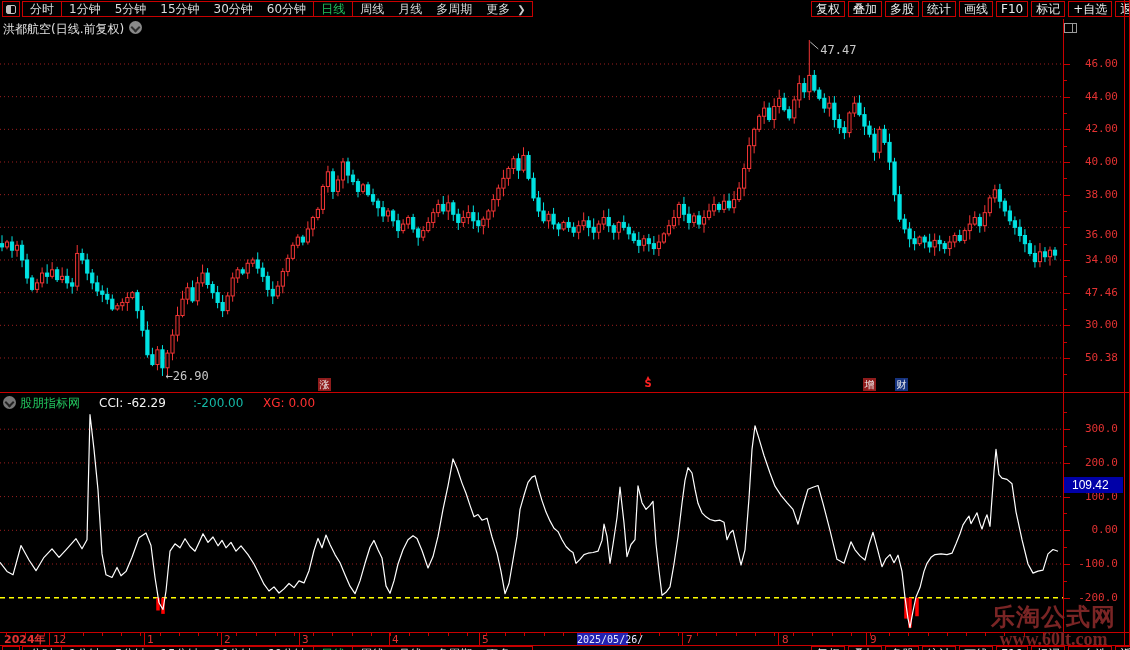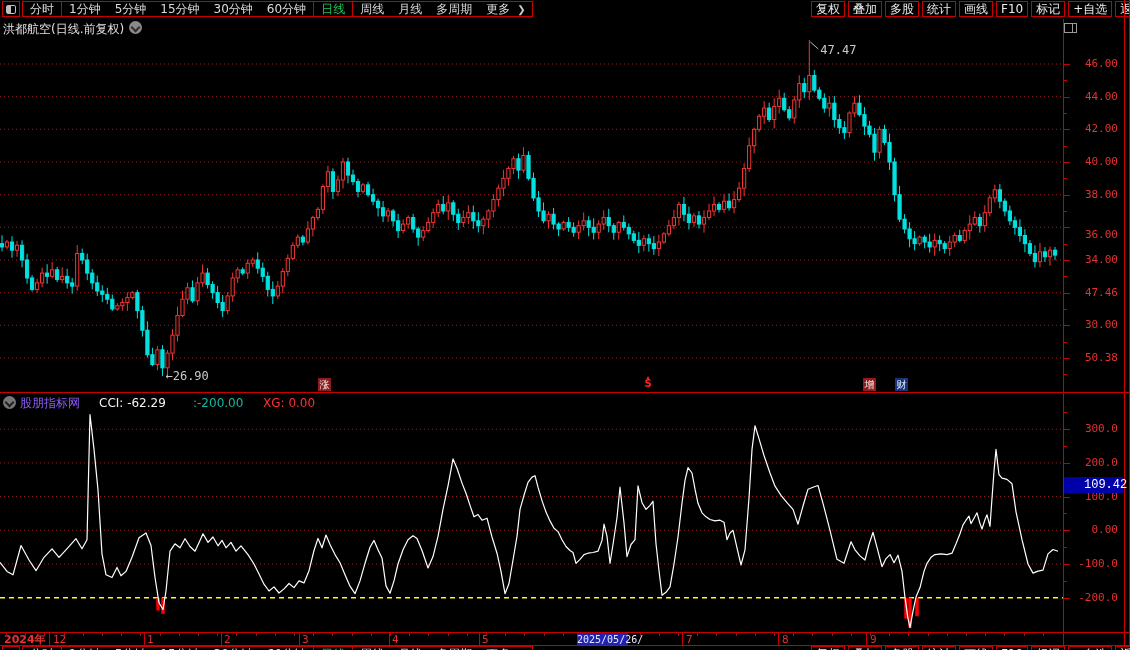--- a/index.html
+++ b/index.html
@@ -33,39 +33,39 @@
   svg{position:absolute;left:0;display:block}
   
   .axlabel{position:absolute;width:52px;text-align:right;font-family:"DejaVu Sans Mono","Liberation Mono",monospace;
     font-size:11px;color:#e23232;line-height:12px}
   .tick{position:absolute;height:1px;background:#c80000}
   .vline{position:absolute;width:1px;background:#c80000}
   .hline{position:absolute;height:1px;background:#c80000;left:0;width:1130px}
   
   .indhead{position:absolute;left:0;top:396px;height:14px;font-size:12px;white-space:nowrap}
   .indhead span{position:absolute;line-height:14px}
-  .ind-name{left:20px;color:#8b5cf6}
+  .ind-name{left:20px;color:#22c55e}
   .ind-cci{left:99px;color:#f2f2f2}
   .ind-yellow{left:193px;color:#14b8a6}
   .ind-xg{left:263px;color:#ff3030}
   .indcirc{position:absolute;left:3px;top:0;width:13px;height:13px;border-radius:50%;background:#787878}
   .indcirc:after{content:"";position:absolute;left:3px;top:3px;width:5px;height:5px;
     border-right:2px solid #222;border-bottom:2px solid #222;transform:rotate(45deg)}
   
   .badge{position:absolute;top:378px;width:13px;height:13px;font-size:10px;line-height:13px;
     text-align:center;color:#f0f0f0}
   .badge.red{background:#8f1c1c}
   .badge.blue{background:#16337f}
   .smark{position:absolute;top:374px;width:12px;text-align:center;color:#ff2222}
   .smark .tri{font-size:6px;line-height:5px;display:block}
   .smark .s{font-size:10px;font-weight:bold;line-height:9px;display:block}
   
   .valbox{position:absolute;left:1064px;width:59px;height:16px;background:#0000a8;color:#fff;
-    font-family:Liberation Mono, monospace;font-size:12px;line-height:16px;
-    text-align:left;padding-left:20px;z-index:4}
+    font-family:Liberation Sans, sans-serif;font-size:12px;line-height:16px;
+    text-align:left;padding-left:8px;z-index:4}
   .datebox{position:absolute;top:633px;height:13px;background:#2222b0;color:#e8e8ff;
     font-family:"DejaVu Sans Mono","Liberation Mono",monospace;font-size:10px;line-height:13px;
     text-align:center;z-index:3}
   
   .mon{position:absolute;top:634px;font-family:"DejaVu Sans Mono","Liberation Mono",monospace;
     font-size:11px;color:#e23232;line-height:12px}
   .yearlab{font-family:"DejaVu Sans","Liberation Sans",sans-serif;font-size:11px}
   .mtick{position:absolute;top:633px;width:1px;height:3px;background:#c80000}
   .mdiv{position:absolute;top:633px;width:1px;height:13px;background:#c80000}
   
@@ -676,20 +676,24 @@
       <div class="mtick" style="left: 966px;"></div>
       <div class="mtick" style="left: 985px;"></div>
       <div class="mtick" style="left: 1004px;"></div>
       <div class="mtick" style="left: 1024px;"></div>
       <div class="mtick" style="left: 1043px;"></div>
     </div>
   <div class="datebox" id="datebox" style="left: 577px; width: 51px;">2025/05/26/—</div>
 
   <div class="rstrip"></div>
 
+  <div class="wm">
+    <div class="l1">乐淘公式网</div>
+    <div class="l2">www.60lt.com</div>
+  </div>
 
   <div class="hline" style="top:645px;z-index:6"></div>
   <div class="bclip" id="bclip">
       <div class="topbar">
     <div class="ibox">
       <div class="paneico"></div>
     </div>
     <div class="pbox">
           <span class="pitem">分时</span>
           <span class="pdiv"></span>

